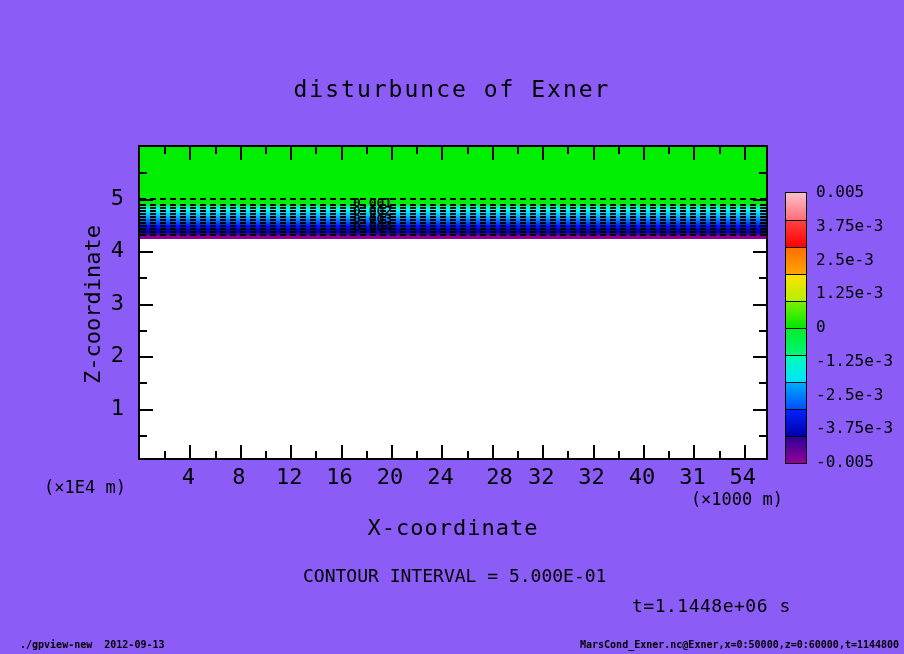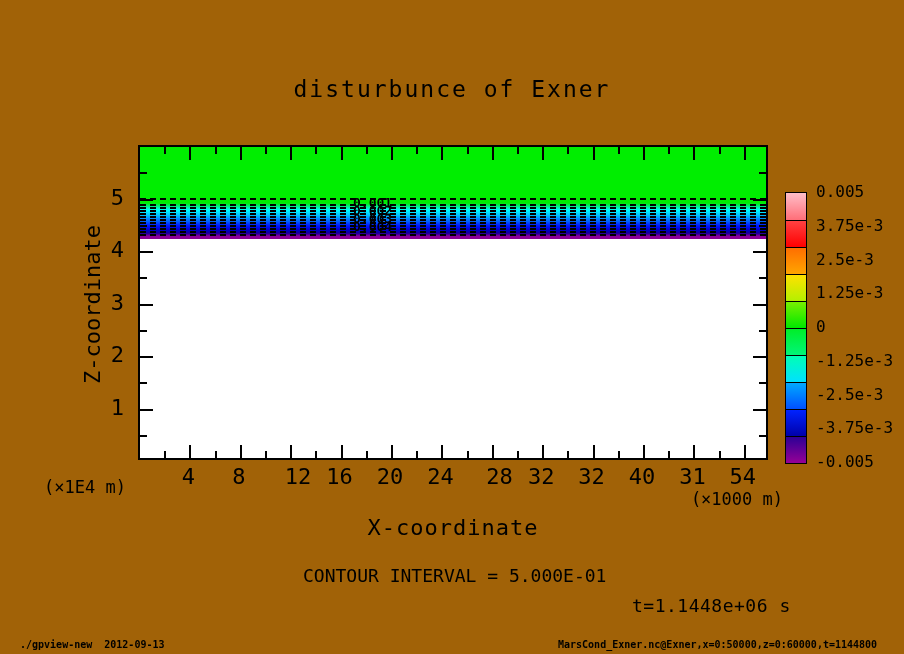--- a/index.html
+++ b/index.html
@@ -1,16 +1,16 @@
 <!DOCTYPE html>
 <html><head>
 <meta charset="utf-8">
 <style>
   html,body{margin:0;padding:0;background:#fff;}
-  .page{position:relative;width:904px;height:654px;background:#a16207;overflow:hidden;
+  .page{position:relative;width:904px;height:654px;background:#8b5cf6;overflow:hidden;
         font-family:"DejaVu Sans Mono",monospace;color:#000;}
   .title{position:absolute;left:0;top:76px;width:904px;text-align:center;
          font-size:23px;letter-spacing:2px;white-space:pre;}
   .plot{position:absolute;left:138px;top:145px;width:630px;height:315px;
         border:2px solid #000;box-sizing:border-box;}
   .fill{position:absolute;left:0;top:0;width:100%;height:100%;
         background:linear-gradient(to bottom,
           #00ee00 0px,#00ee00 56px,#00f0a0 60px,#00ffff 63px,#00c3ff 68px,
           #0064ff 74px,#0014ff 79px,#0000c8 83px,#14009b 86px,#5a009b 88px,
           #8a009a 89px,#8a009a 92px,#ffffff 92px,#ffffff 100%);}
@@ -33,21 +33,21 @@
   .cbar-cell{position:absolute;left:0;width:20px;border-top:1px solid #000;
         box-sizing:border-box;}
   .cbar-cell:first-child{border-top:none;}
   .cbar-label{position:absolute;left:816px;width:110px;font-size:16px;white-space:pre;}
   .cinterval{position:absolute;left:303px;top:565px;font-size:18px;letter-spacing:0px;
         white-space:pre;}
   .time{position:absolute;left:632px;top:595px;font-size:18px;letter-spacing:0.5px;
         white-space:pre;}
   .footer{position:absolute;top:639px;font-size:10px;font-weight:bold;white-space:pre;}
   .footer-left{left:20px;}
-  .footer-right{left:558px;}
+  .footer-right{left:580px;}
 </style>
 </head>
 <body>
 
 <div class="page">
   <div class="title">disturbunce of Exner</div>
 
   <div class="plot" id="plot">
     <div class="fill"></div>
     <div id="contour-lines">
@@ -145,21 +145,21 @@
   </div>
 
   <div class="ylab">Z-coordinate</div>
   <div class="yunit">(×1E4 m)</div>
   <div class="xlab">X-coordinate</div>
   <div class="xunit">(×1000 m)</div>
 
   <div id="axis-labels">
       <div class="xtick-label" style="left: 166.4px;">4</div>
       <div class="xtick-label" style="left: 216.8px;">8</div>
-      <div class="xtick-label" style="left: 267.2px; text-align: right;">12</div>
+      <div class="xtick-label" style="left: 267.2px;">12</div>
       <div class="xtick-label" style="left: 317.6px;">16</div>
       <div class="xtick-label" style="left: 368px;">20</div>
       <div class="xtick-label" style="left: 418.4px;">24</div>
       <div class="xtick-label" style="left: 468.8px; text-align: right;">28</div>
       <div class="xtick-label" style="left: 519.2px;">32</div>
       <div class="xtick-label" style="left: 569.6px;">32</div>
       <div class="xtick-label" style="left: 620px;">40</div>
       <div class="xtick-label" style="left: 670.4px;">31</div>
       <div class="xtick-label" style="left: 720.8px;">54</div>
       <div class="ytick-label" style="top: 394.5px;">1</div>

